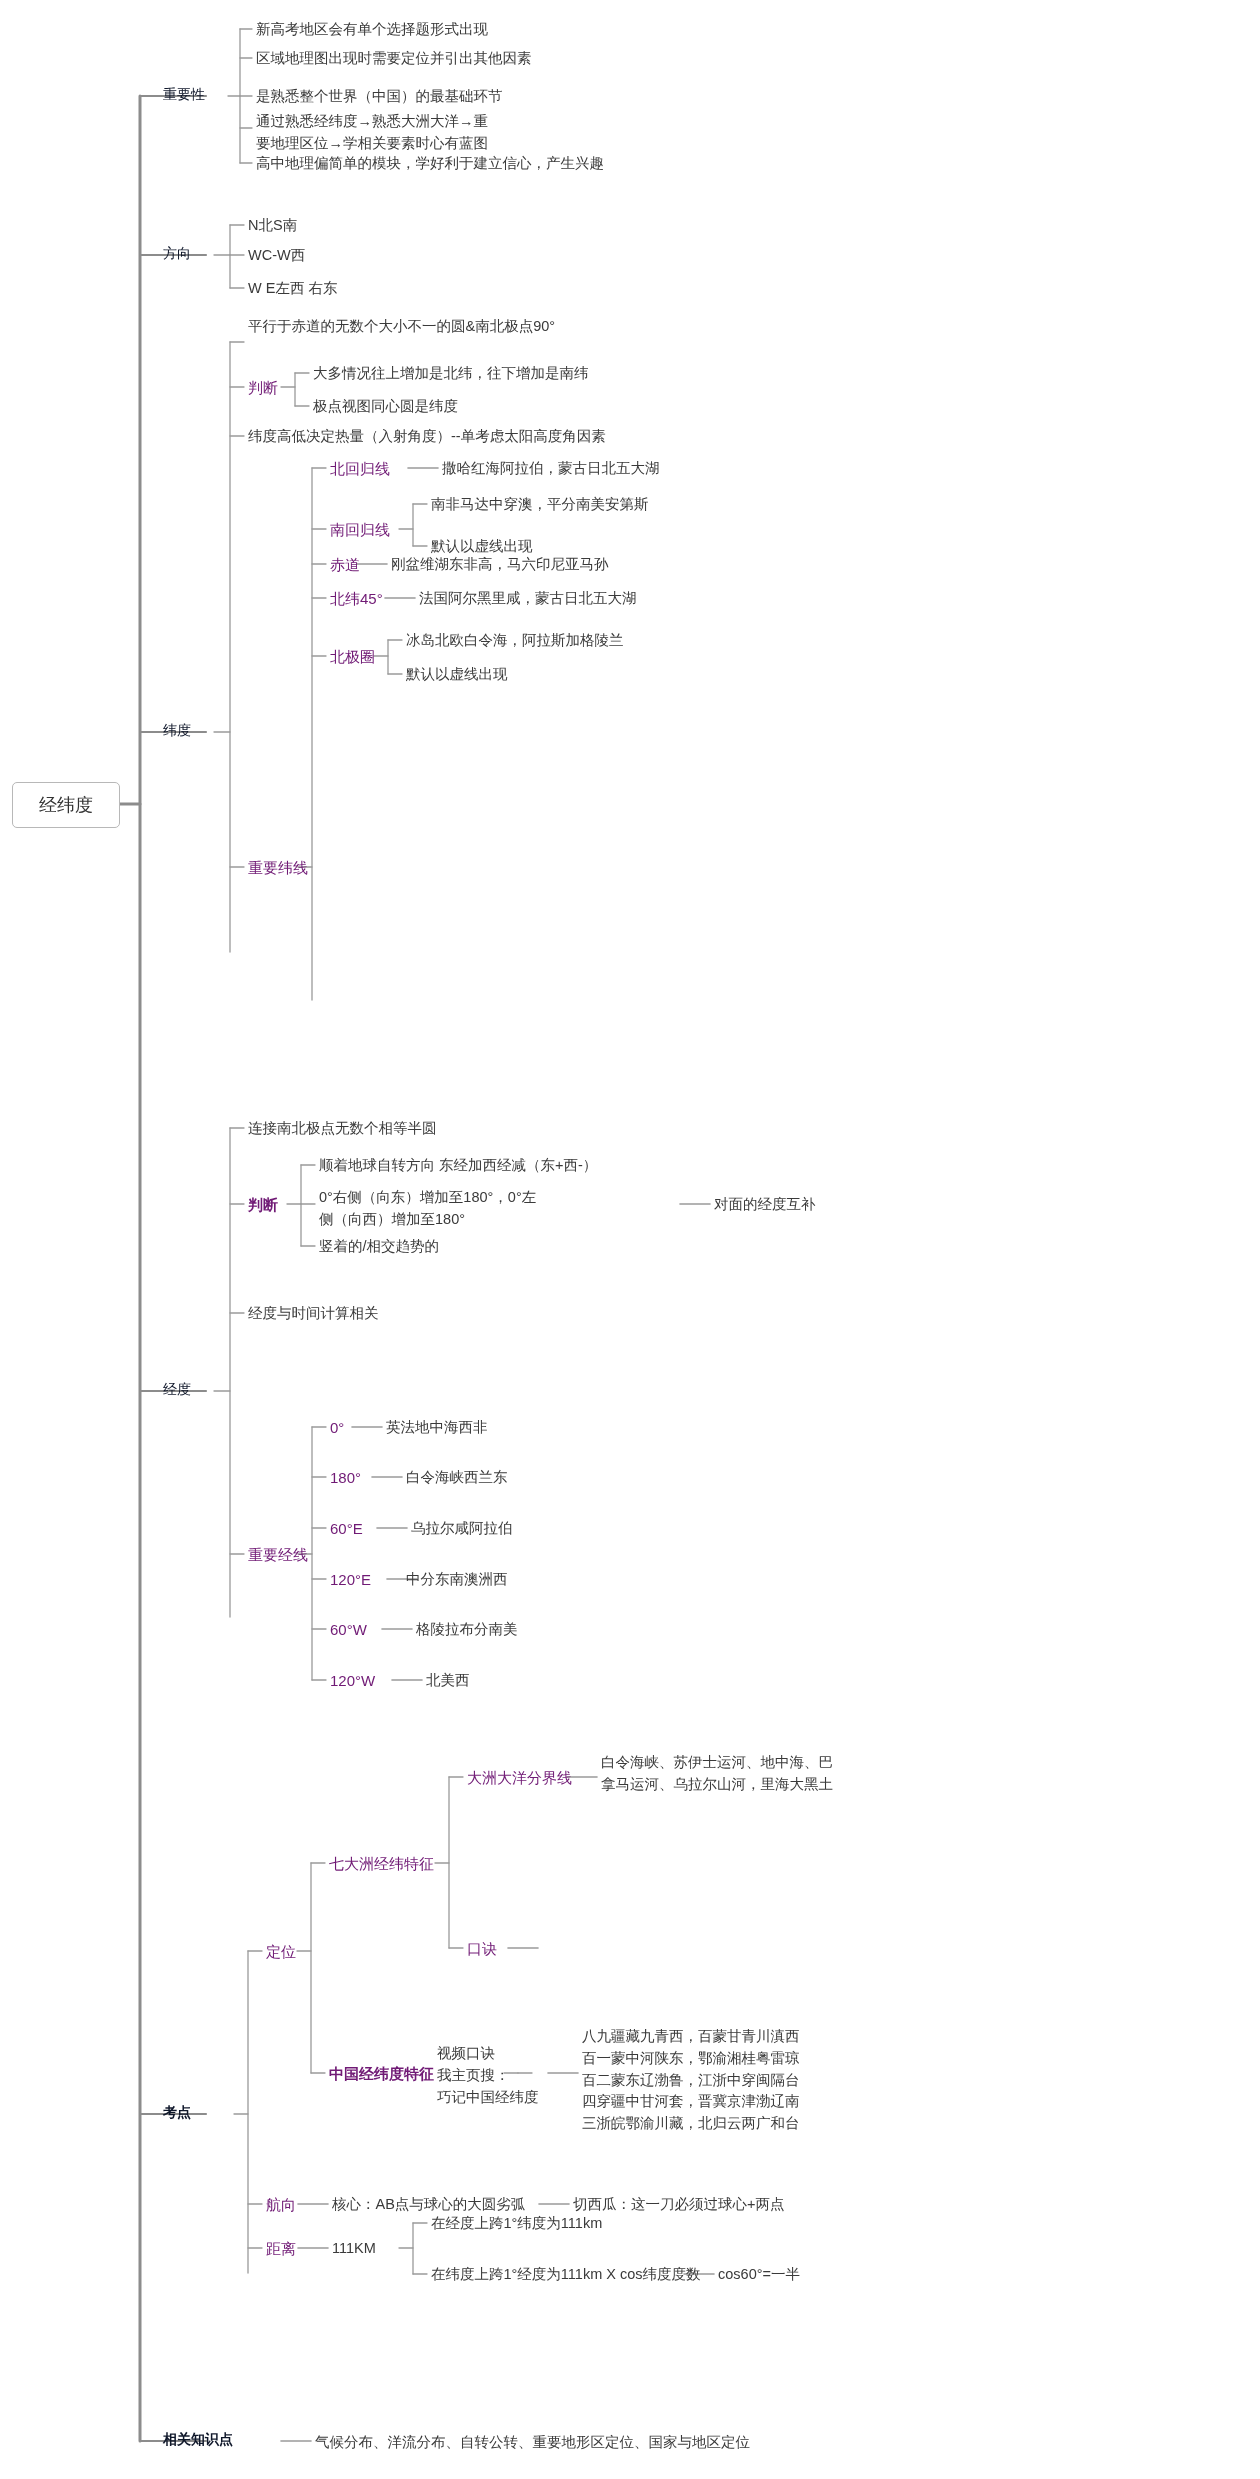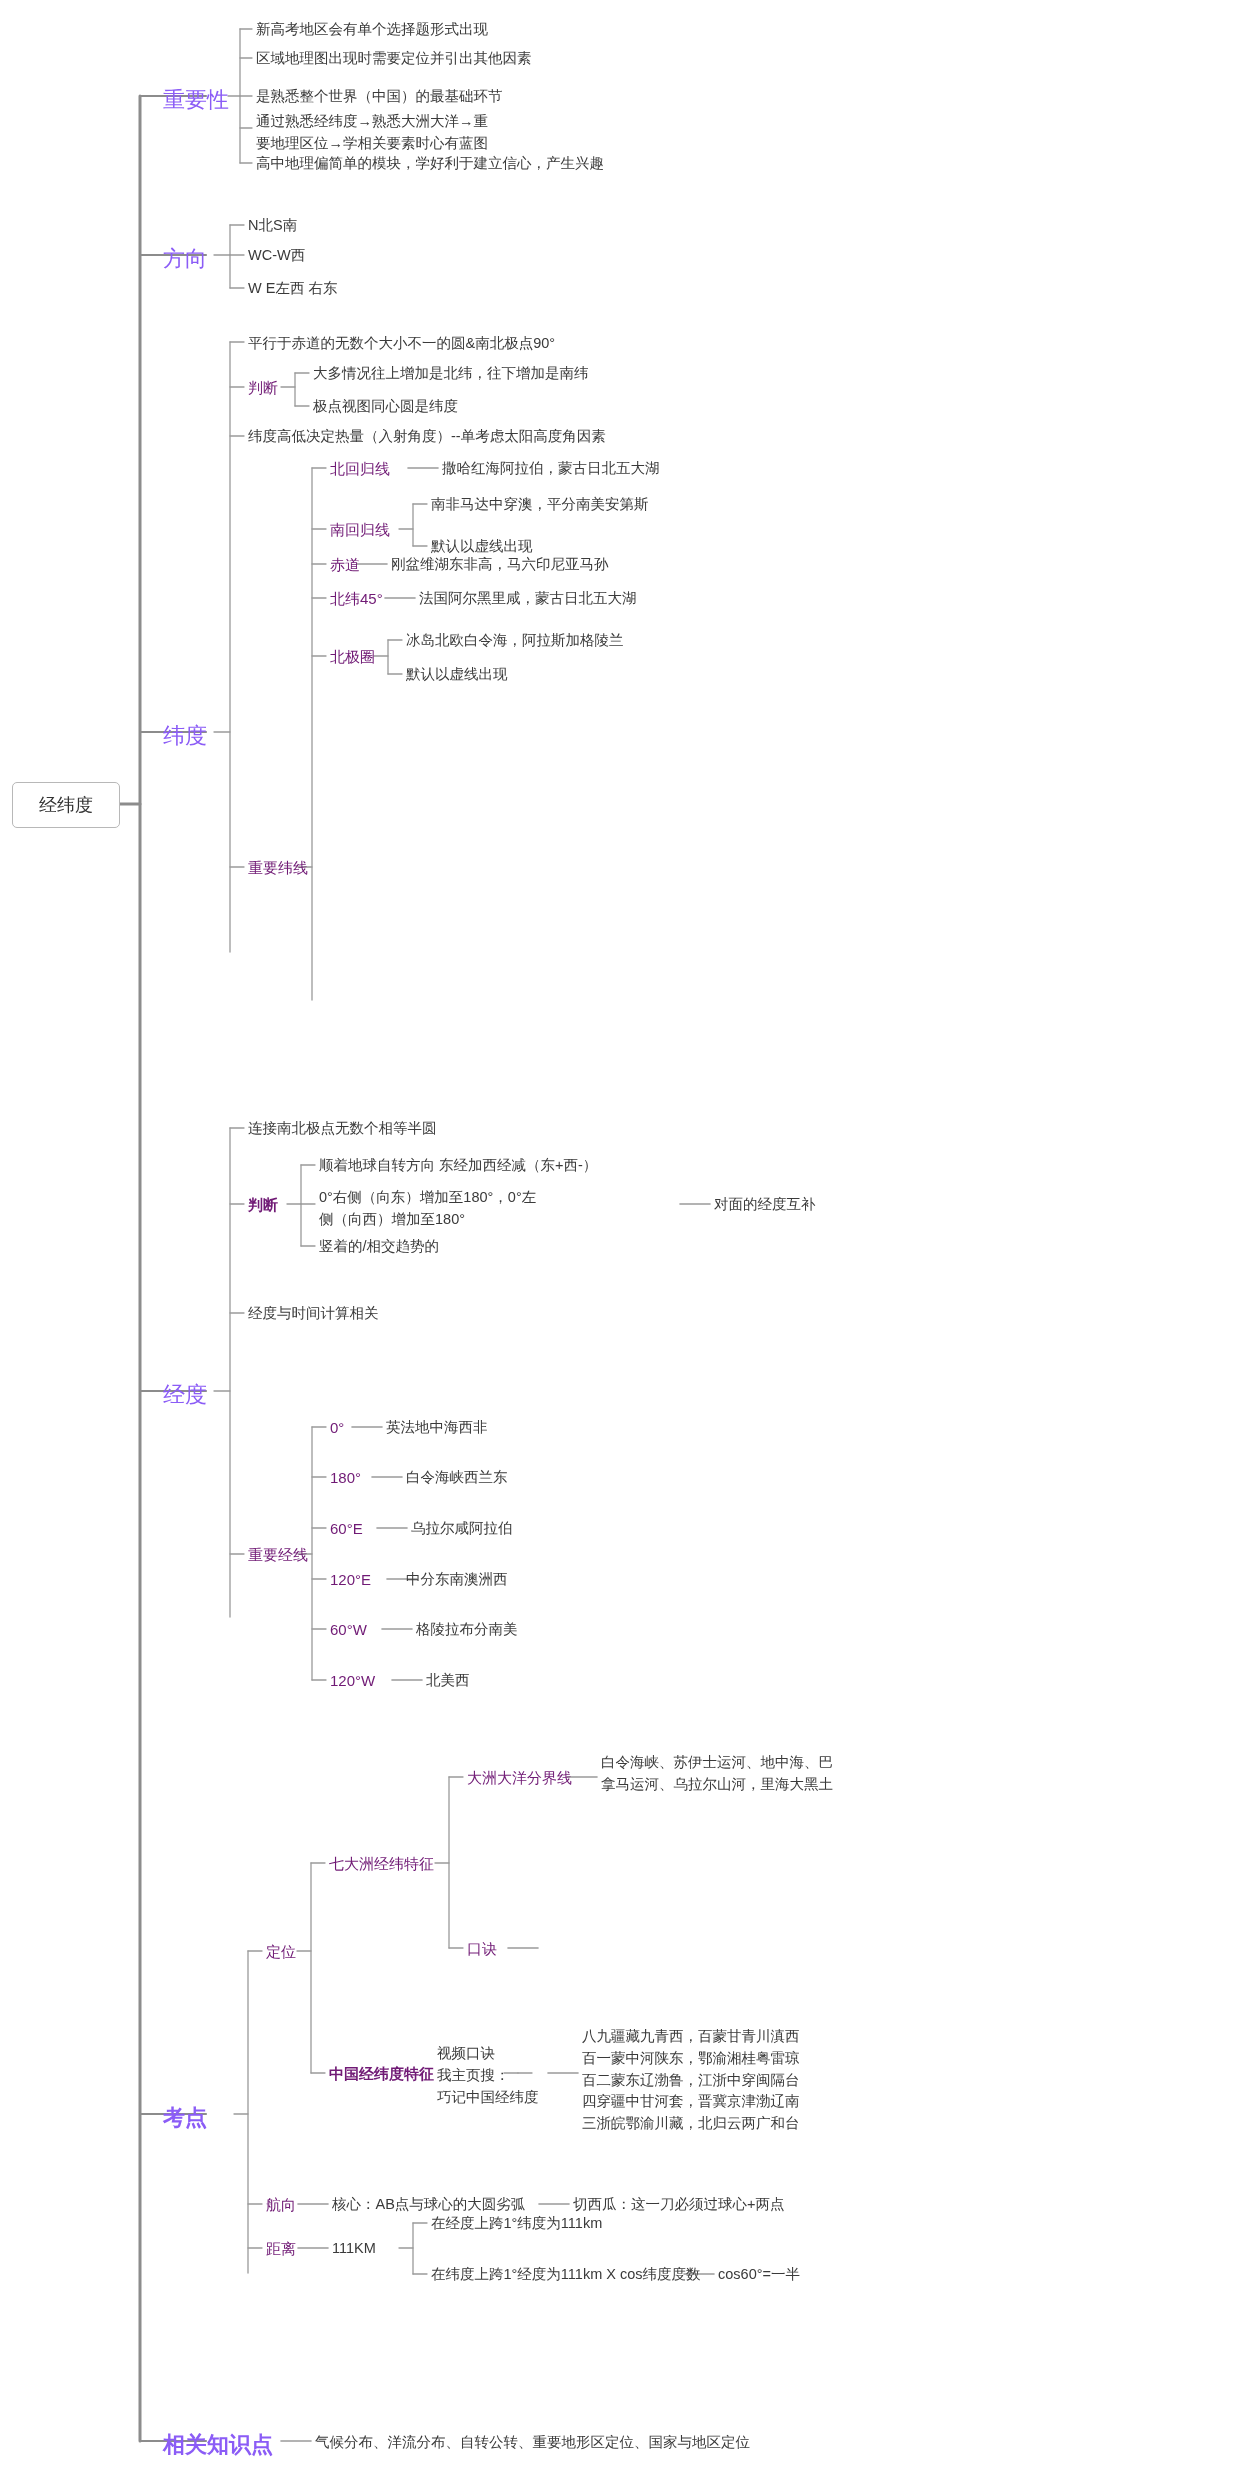--- a/index.html
+++ b/index.html
@@ -18,21 +18,21 @@
 
   
   .root{
     left:12px;top:782px;width:106px;height:44px;
     border:1px solid #b8b8b8;border-radius:5px;background:#fff;
     display:flex;align-items:center;justify-content:center;
     font-size:18px;color:#333;
   }
 
   
-  .lvl1{font-size:22px;color:#8b5cf6;}
+  .lvl1{font-size:14px;color:#0f172a;}
   .lvl1.bold{font-weight:bold;}
 
   
   .lvl2{font-size:15px;color:#701a75;}
   .lvl2.bold{font-weight:bold;}
 
   
   .leaf{font-size:14.5px;color:#3a3a3a;}
   .multi{line-height:1.5;}
 </style>
@@ -203,21 +203,21 @@
   <div class="node leaf" style="left:248px;top:245px;">
     <span>WC-W西</span>
   </div>
   <div class="node leaf" style="left:248px;top:278px;">
     <span>W  E左西  右东</span>
   </div>
 
   <div class="node lvl1" style="left:163px;top:720px;">
     <span>纬度</span>
   </div>
-  <div class="node leaf" style="left:248px;top:333px;">
+  <div class="node leaf" style="left:248px;top:316px;">
     <span>平行于赤道的无数个大小不一的圆&amp;南北极点90°</span>
   </div>
   <div class="node lvl2" style="left:248px;top:377px;">
     <span>判断</span>
   </div>
   <div class="node leaf" style="left:313px;top:363px;">
     <span>大多情况往上增加是北纬，往下增加是南纬</span>
   </div>
   <div class="node leaf" style="left:313px;top:396px;">
     <span>极点视图同心圆是纬度</span>

